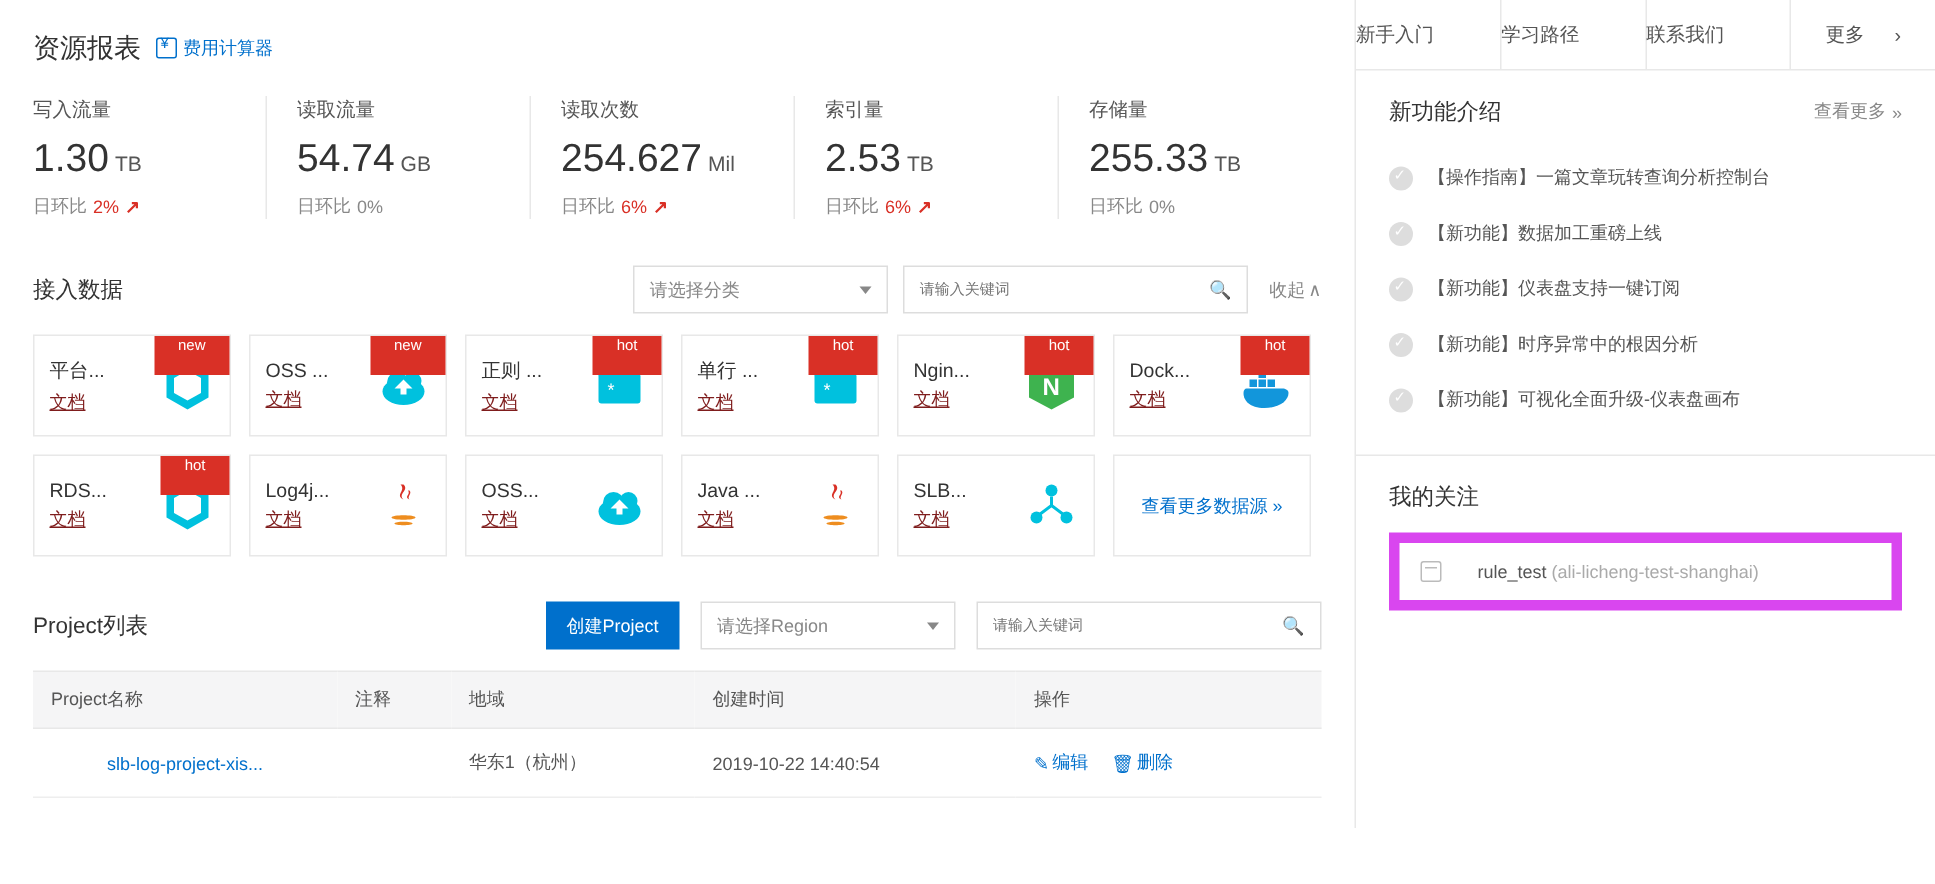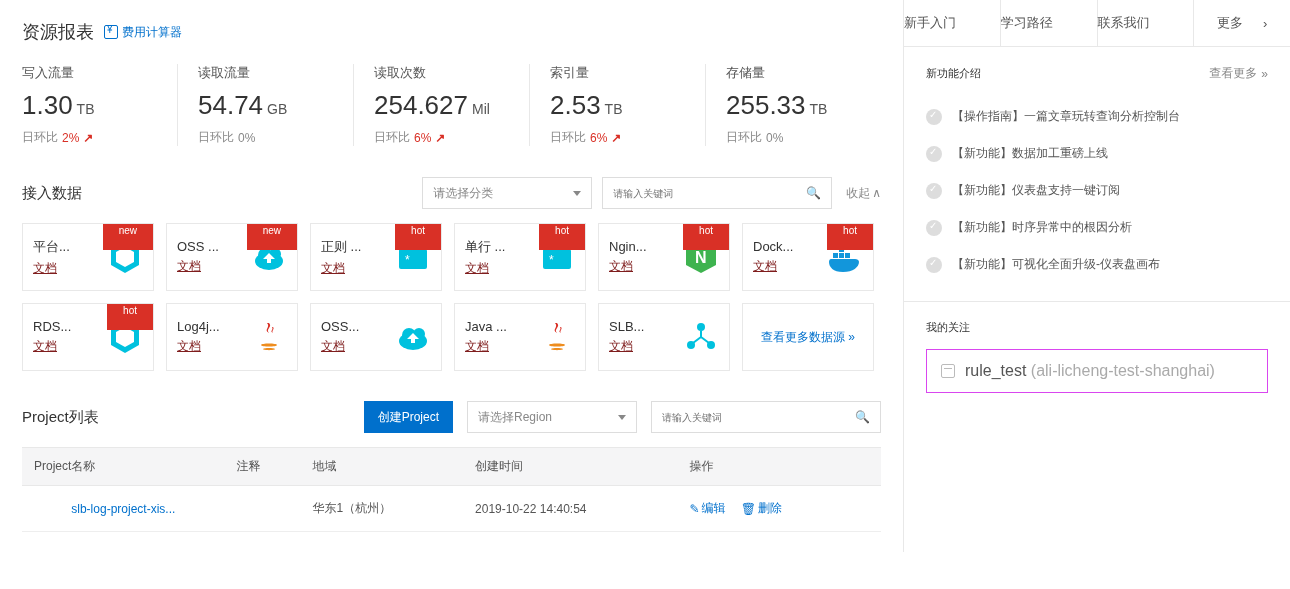--- a/index.html
+++ b/index.html
@@ -62,28 +62,28 @@
 .op-link { color:#0070cc; cursor:pointer; margin-right:12px; display:inline-flex; align-items:center; gap:2px;}
 
 
 .tabs { display:flex; border-bottom:1px solid #e8e8e8; }
 .tab { flex:1; padding:14px 0; font-size:13px; color:#555; border-left:1px solid #e8e8e8; cursor:pointer; }
 .tab:first-child { border-left:none; }
 .tab.more { display:flex; align-items:center; justify-content:center; gap:20px; }
 
 .side-sec { padding: 18px 22px; border-bottom:1px solid #e8e8e8; }
 .side-sec-h { display:flex; align-items:center; justify-content:space-between; margin-bottom:16px; }
-.side-sec-h h3 { font-size:11px; font-weight:500; color:#333; }
+.side-sec-h h3 { font-size:15px; font-weight:500; color:#333; }
 .view-more { font-size:12px; color:#888; cursor:pointer; display:flex; align-items:center; gap:4px; }
 
 .news-item { display:flex; align-items:center; gap:10px; padding:10px 0; font-size:12px; color:#555; cursor:pointer;}
 .news-ic { width:16px; height:16px; border-radius:50%; background:#ddd; position:relative; flex:none;}
 .news-ic::before { content:"✓"; color:#fff; font-size:10px; position:absolute; left:3px; top:0px;}
 
-.follow-box { border:1px solid #d946ef; padding:12px 14px; display:flex; align-items:center; gap:10px; font-size:16px; color:#555; }
+.follow-box { border:7px solid #d946ef; padding:12px 14px; display:flex; align-items:center; gap:24px; font-size:12px; color:#555; }
 .cal-ic { display:inline-block; width:14px; height:14px; border:1px solid #bbb; border-radius:2px; position:relative; }
 .cal-ic::before { content:""; position:absolute; top:3px; left:2px; right:2px; height:1px; background:#bbb;}
 .follow-box .fname { color:#555; }
 .follow-box .fpath { color:#aaa; }
 
 
 .c-blue { fill:#00c1de; } .c-green{ fill:#3eb34f; } .c-amber{ fill:#ee8d1f;} .c-dblue{fill:#1296db;}
 </style>
 </head>
 <body>

